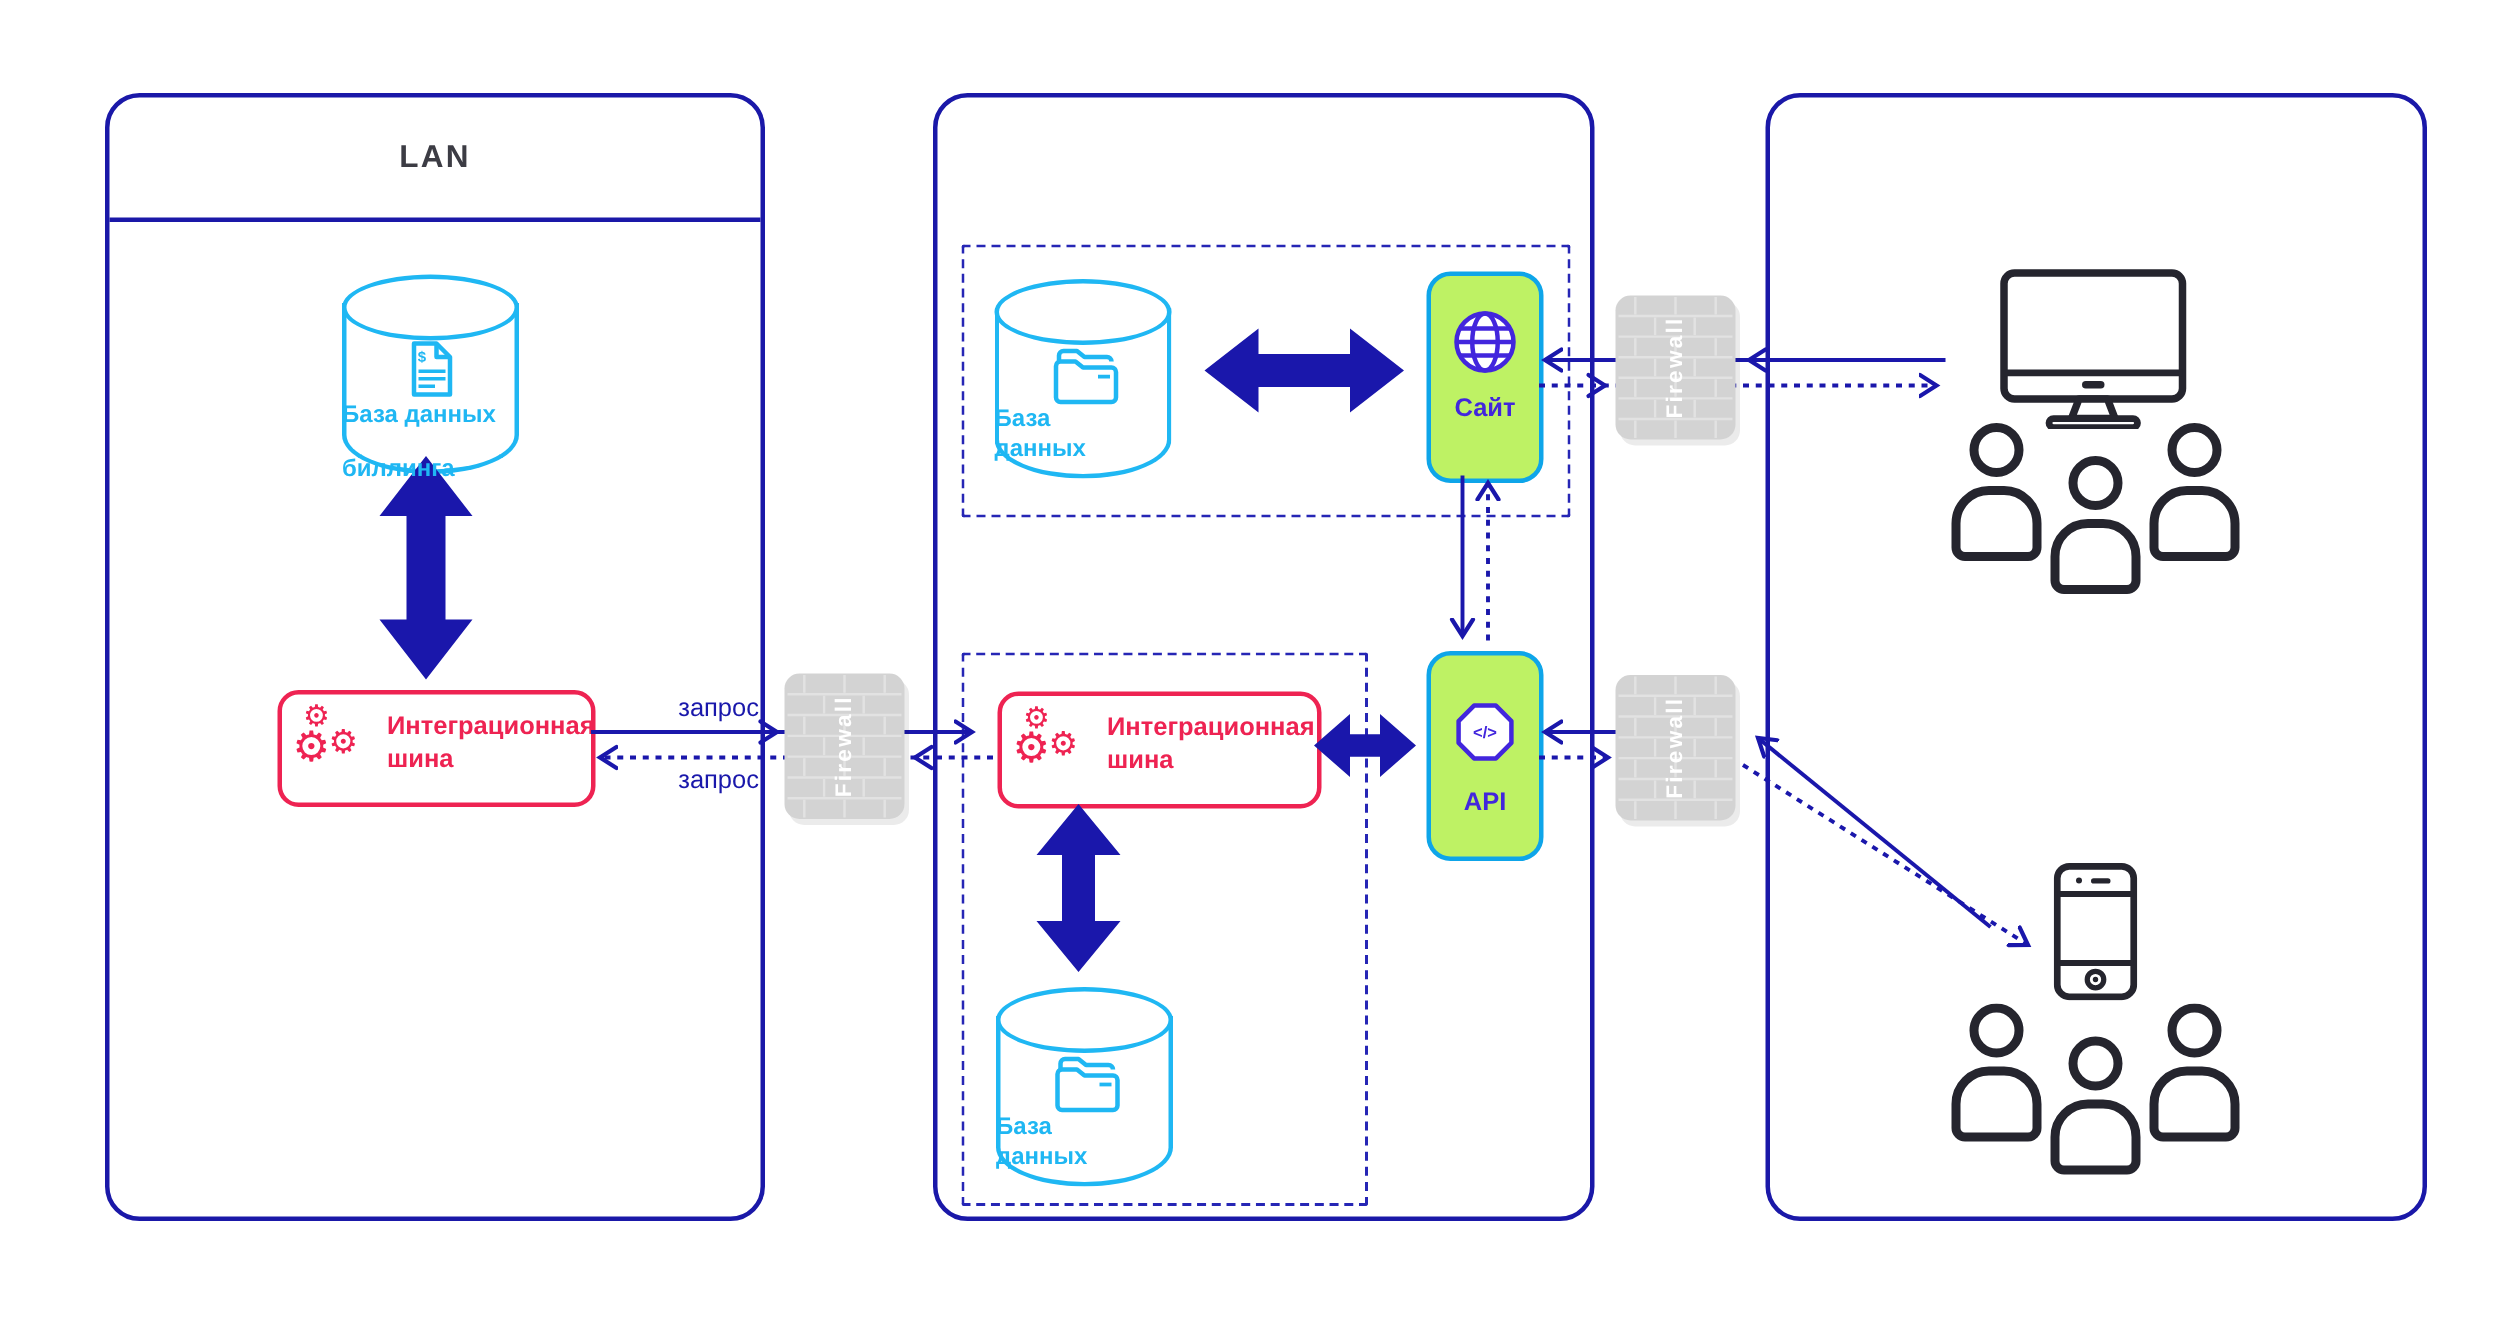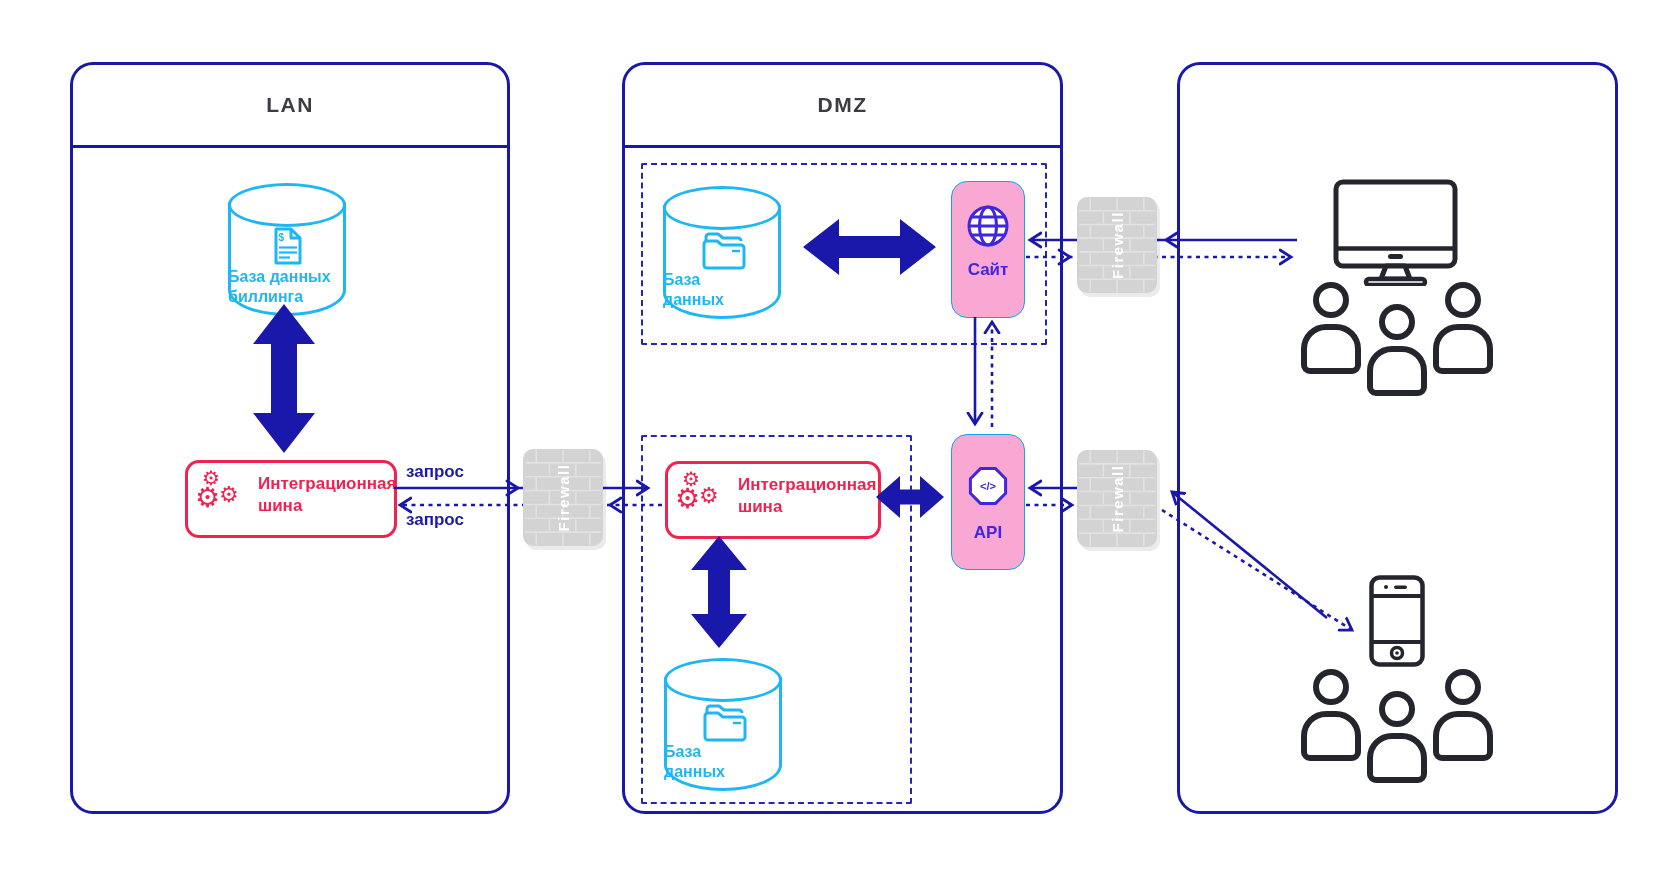--- a/index.html
+++ b/index.html
@@ -18,25 +18,25 @@
     border-radius:50%;z-index:2;}
   .cyl-icon{position:absolute;z-index:3;}
   .cyl-label{position:absolute;left:0;width:100%;text-align:left;color:#1fb7f3;font-weight:bold;
     font-size:16px;line-height:20px;z-index:3;}
   
   .red-box{position:absolute;height:72px;background:#fff;border:3px solid #ee2352;border-radius:14px;}
   .gears{position:absolute;left:0;top:0;width:64px;height:66px;color:#ee2352;}
   .gears span{position:absolute;line-height:1;}
   .red-label{position:absolute;left:70px;top:10px;color:#ee2352;font-weight:bold;font-size:17px;line-height:22px;}
   
-  .app-box{position:absolute;width:72px;height:135px;background:#f9a8d4;border:1px solid #0ea5e9;border-radius:16px;}
+  .app-box{position:absolute;width:72px;height:135px;background:#bef264;border:3px solid #0ea5e9;border-radius:16px;}
   .app-label{position:absolute;left:0;width:100%;text-align:center;color:#4226dd;font-weight:bold;font-size:17px;}
   .app-icon{position:absolute;}
   
-  .edge-label{position:absolute;text-align:left;color:#1a18ab;font-weight:bold;font-size:17px;height:20px;}
+  .edge-label{position:absolute;text-align:right;color:#1a18ab;font-weight:normal;font-size:17px;height:20px;}
   .dark-icon{position:absolute;}
   #overlay{position:absolute;left:0;top:0;pointer-events:none;}
 </style>
 </head>
 <body>
 
 <div class="canvas">
 
   <section class="zone" style="left:70px;top:62px;width:434px;height:746px">
     <div class="zone-header">
@@ -48,40 +48,37 @@
       <div class="cyl-top"></div>
       <svg class="cyl-icon" style="left:45px;top:43px" width="30" height="40" viewBox="0 0 30 40">
         <path d="M3,3 H18 L27,12 V37 H3 Z" fill="#fff" stroke="#1fb7f3" stroke-width="3" stroke-linejoin="round"></path>
         <path d="M18,3 V12 H27" fill="none" stroke="#1fb7f3" stroke-width="3" stroke-linejoin="round"></path>
         <text x="5.5" y="15" font-size="10" font-weight="bold" fill="#1fb7f3" font-family="Liberation Sans, sans-serif">$</text>
         <line x1="6" y1="21.5" x2="24" y2="21.5" stroke="#1fb7f3" stroke-width="2.2"></line>
         <line x1="6" y1="26.5" x2="24" y2="26.5" stroke="#1fb7f3" stroke-width="2.2"></line>
         <line x1="6" y1="31.5" x2="17" y2="31.5" stroke="#1fb7f3" stroke-width="2.2"></line>
       </svg>
       <div class="cyl-label" style="top:84px">База данных</div>
-      <div class="cyl-label" style="top:104px">биллинга</div>
+      <div class="cyl-label" style="top:120px">биллинга</div>
     </div>
 
     <div class="red-box" style="left:112px;top:395px;width:206px">
       <div class="gears">
         <span style="left:14px;top:5px;font-size:20px">⚙</span>
         <span style="left:7px;top:21px;font-size:28px">⚙</span>
         <span style="left:31px;top:21px;font-size:22px">⚙</span>
       </div>
       <div class="red-label">
         <div>Интеграционная</div>
         <div>шина</div>
       </div>
     </div>
   </section>
 
   <section class="zone" style="left:622px;top:62px;width:435px;height:746px">
-    <div class="zone-header">
-      <span class="zone-title">DMZ</span>
-    </div>
 
     <div class="dashed-box" style="left:16px;top:98px;width:402px;height:178px"></div>
     <div class="dashed-box" style="left:16px;top:370px;width:267px;height:365px"></div>
 
     <div class="cylinder" style="left:38px;top:121px">
       <div class="cyl-body"></div>
       <div class="cyl-top"></div>
       <svg class="cyl-icon" style="left:36px;top:42px" width="48" height="44" viewBox="0 0 48 44">
         <path d="M7,14 V9 a3,3 0 0 1 3,-3 h9 l5,4 h15 a3,3 0 0 1 3,3" fill="none" stroke="#1fb7f3" stroke-width="3" stroke-linejoin="round"></path>
         <path d="M5,16 a3,3 0 0 1 3,-3 h10 l5,4 h19 a3,3 0 0 1 3,3 v17 a3,3 0 0 1 -3,3 H8 a3,3 0 0 1 -3,-3 Z" fill="#fff" stroke="#1fb7f3" stroke-width="3" stroke-linejoin="round"></path>

